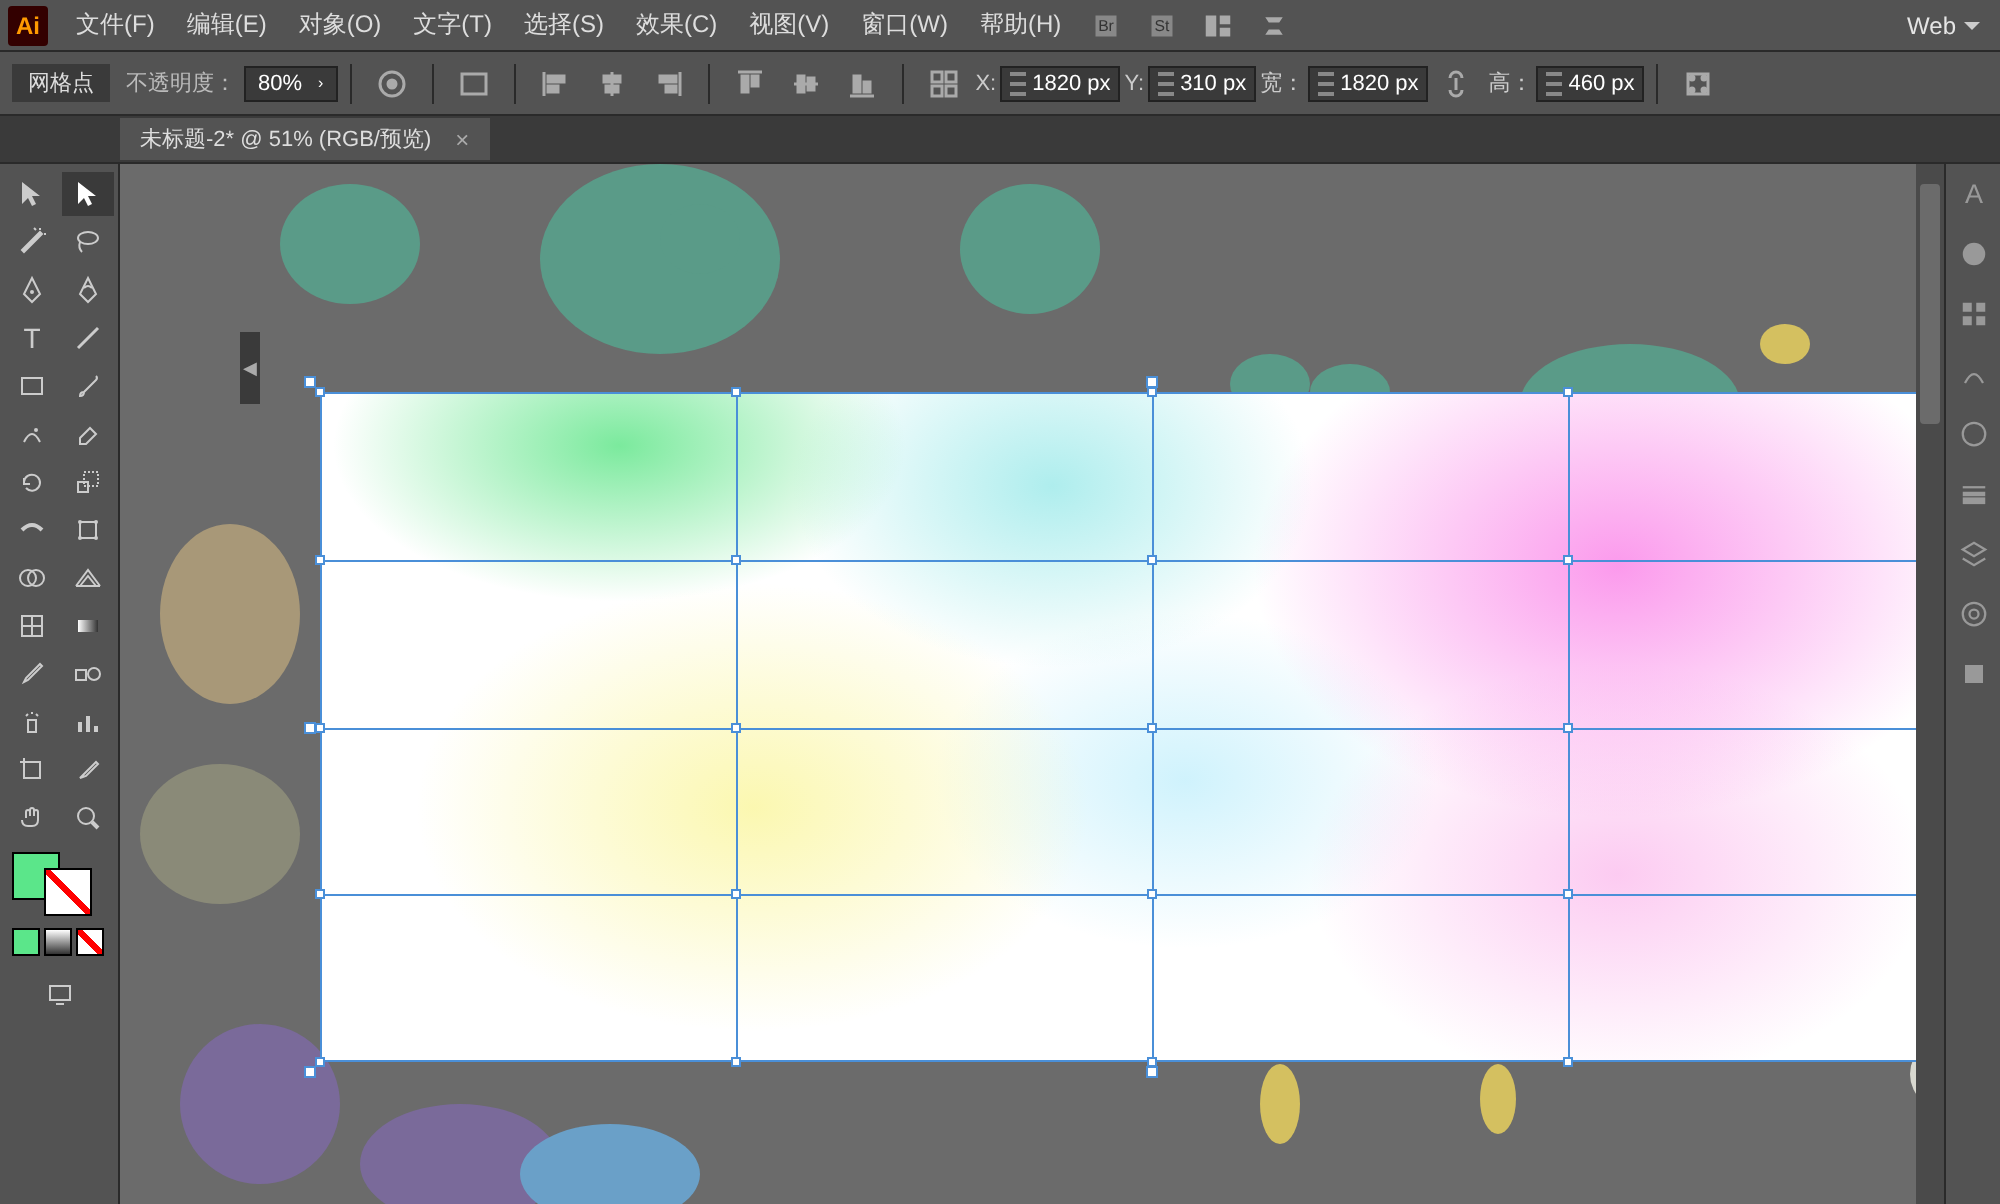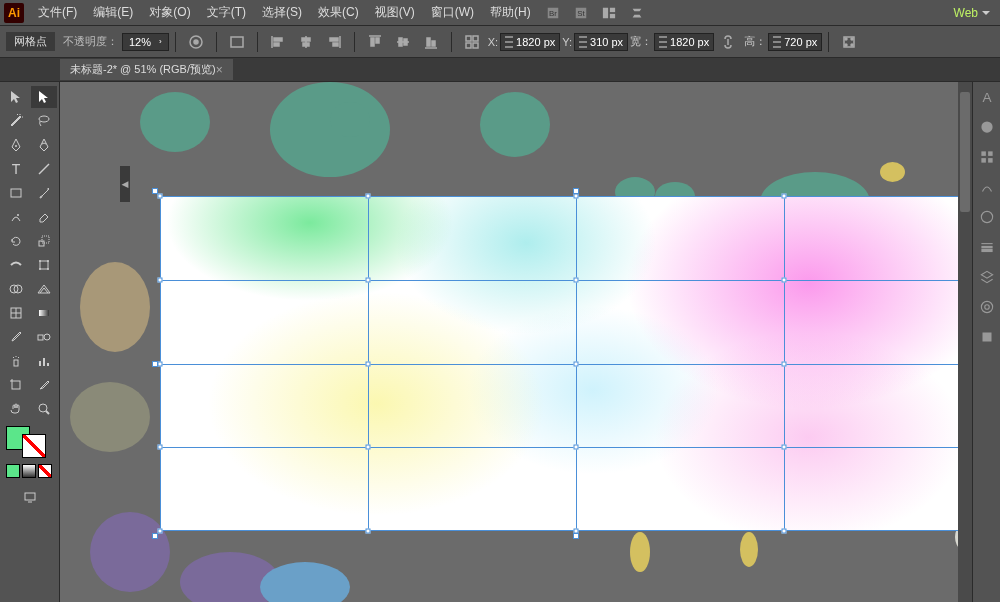--- a/index.html
+++ b/index.html
@@ -5,39 +5,39 @@
 * { margin: 0; padding: 0; box-sizing: border-box; font-family: "Microsoft YaHei", Arial, sans-serif; }
 body { width: 1000px; height: 602px; background: #535353; overflow: hidden; font-size: 11px; color: #ccc; }
 
 
 .menubar { height: 26px; background: #535353; display: flex; align-items: center; padding: 0 4px; border-bottom: 1px solid #2a2a2a; }
 .app-logo { width: 20px; height: 20px; background: #330000; color: #ff9a00; display: flex; align-items: center; justify-content: center; font-weight: bold; font-size: 12px; margin-right: 6px; border-radius: 2px; }
 .menu-item { padding: 0 8px; cursor: default; color: #ddd; font-size: 12px; }
 .menu-spacer { flex: 1; }
 .menu-icon { width: 24px; height: 20px; margin: 0 2px; display: flex; align-items: center; justify-content: center; color: #aaa; }
 .menu-icon svg { width: 14px; height: 14px; fill: currentColor; }
-.workspace-label { color: #bef264; font-size: 12px; padding: 0 6px; display: flex; align-items: center; }
+.workspace-label { color: #e5e5e5; font-size: 12px; padding: 0 6px; display: flex; align-items: center; }
 .workspace-label::after { content: ""; border: 4px solid transparent; border-top-color: #ccc; margin-left: 4px; margin-top: 4px; }
 
 
 .controlbar { height: 32px; background: #535353; display: flex; align-items: center; padding: 0 6px; border-bottom: 1px solid #2a2a2a; }
 .control-label { background: #3a3a3a; padding: 2px 8px; margin-right: 8px; font-size: 11px; color: #ddd; }
 .opacity-label { font-size: 11px; color: #bbb; margin-right: 4px; }
 .opacity-box { background: #3a3a3a; padding: 2px 6px; color: #fff; font-size: 11px; border: 1px solid #222; display: flex; align-items: center; }
 .opacity-arrow { margin-left: 8px; font-size: 8px; }
 .sep { width: 1px; height: 20px; background: #2a2a2a; margin: 0 6px; }
 .ctrl-icon { width: 24px; height: 24px; display: flex; align-items: center; justify-content: center; color: #aaa; margin: 0 2px; }
 .ctrl-icon svg { width: 16px; height: 16px; fill: none; stroke: currentColor; stroke-width: 1.5; }
 .coord-label { font-size: 11px; color: #ccc; margin: 0 2px; }
 .coord-box { background: #3a3a3a; padding: 2px 4px; color: #fff; font-size: 11px; border: 1px solid #222; min-width: 50px; text-align: right; display: flex; align-items: center; }
 .coord-box::before { content: ""; width: 8px; height: 12px; margin-right: 3px; background: linear-gradient(#888 0 2px, transparent 2px 5px, #888 5px 7px, transparent 7px 10px, #888 10px 12px); }
 
 
 .tabbar { height: 24px; background: #3a3a3a; display: flex; align-items: center; padding-left: 60px; border-bottom: 1px solid #2a2a2a; }
-.doc-tab { background: #535353; padding: 3px 10px; font-size: 11px; color: #ddd; display: flex; align-items: center; gap: 0; }
+.doc-tab { background: #535353; padding: 3px 10px; font-size: 11px; color: #ddd; display: flex; align-items: center; gap: 12px; }
 .tab-close { font-size: 12px; color: #aaa; }
 
 
 .main { display: flex; height: calc(602px - 26px - 32px - 24px); }
 
 
 .toolbox { width: 60px; background: #535353; border-right: 1px solid #2a2a2a; padding: 4px 2px; }
 .tool-row { display: flex; gap: 2px; margin-bottom: 2px; justify-content: center; }
 .tool { width: 26px; height: 22px; display: flex; align-items: center; justify-content: center; color: #ccc; position: relative; }
 .tool.selected { background: #3a3a3a; }
@@ -119,21 +119,21 @@
       </svg>
     </div>
   <div class="menu-spacer"></div>
   <div class="workspace-label">Web</div>
 </div>
 
 <div class="controlbar">
   <div class="control-label">网格点</div>
   <span class="opacity-label">不透明度：</span>
   <div class="opacity-box">
-      <span>12%</span>
+      <span>80%</span>
       <span class="opacity-arrow">›</span>
     </div>
   <div class="sep"></div>
   <div class="ctrl-icon">
       <svg viewBox="0 0 16 16">
         <circle cx="8" cy="8" r="6" stroke="#aaa"></circle>
         <circle cx="8" cy="8" r="2" fill="#aaa"></circle>
       </svg>
     </div>
   <div class="sep"></div>
@@ -207,21 +207,21 @@
   <div class="coord-box">
       <span>1820 px</span>
     </div>
   <div class="ctrl-icon">
       <svg viewBox="0 0 16 16">
         <path d="M5 5 a3 3 0 0 1 6 0 M5 11 a3 3 0 0 0 6 0 M8 5 v6" stroke="#aaa"></path>
       </svg>
     </div>
   <span class="coord-label">高：</span>
   <div class="coord-box">
-      <span>720 px</span>
+      <span>460 px</span>
     </div>
   <div class="sep"></div>
   <div class="ctrl-icon">
       <svg viewBox="0 0 16 16">
         <rect x="3" y="3" width="10" height="10" stroke="#aaa"></rect>
         <circle cx="5" cy="5" r="1" fill="#aaa"></circle>
         <circle cx="11" cy="5" r="1" fill="#aaa"></circle>
         <circle cx="5" cy="11" r="1" fill="#aaa"></circle>
         <circle cx="11" cy="11" r="1" fill="#aaa"></circle>
       </svg>

